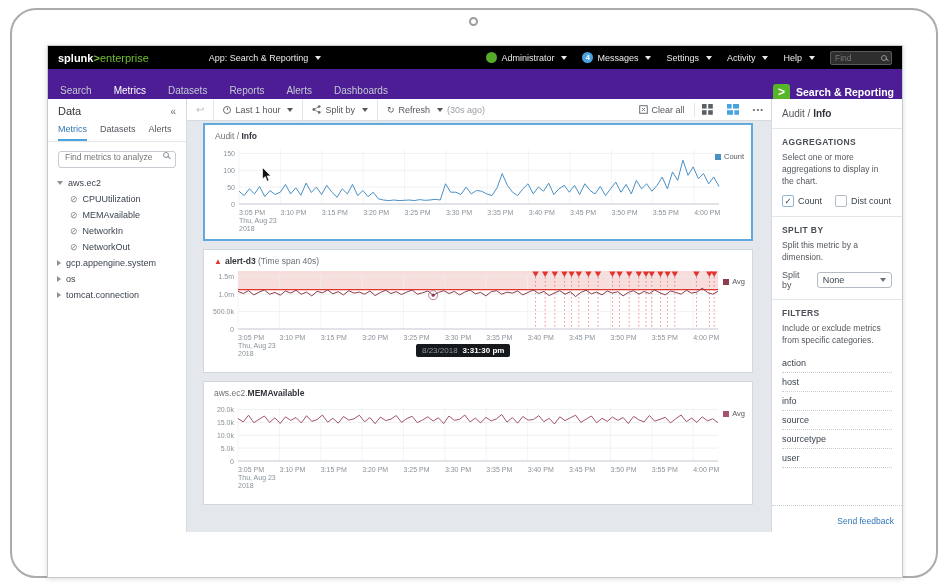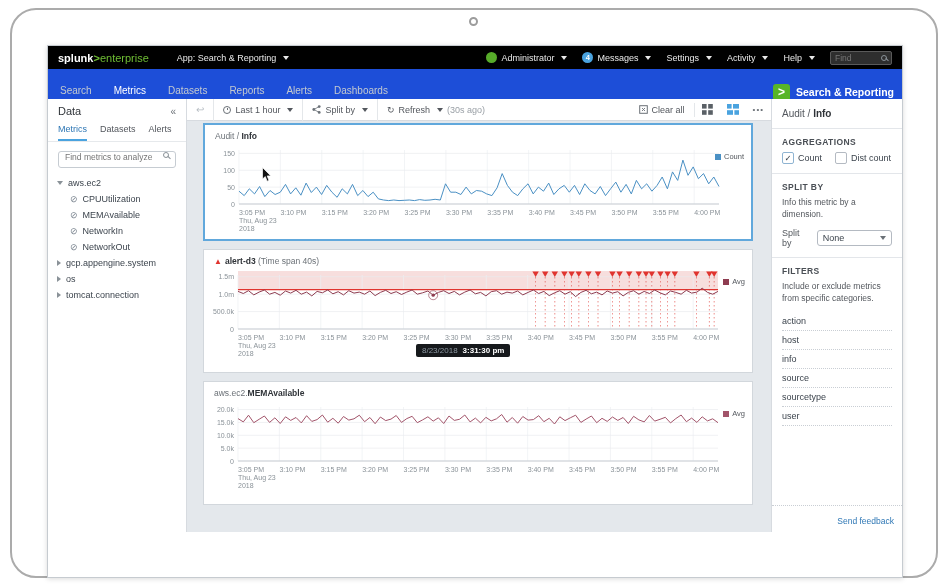--- a/index.html
+++ b/index.html
@@ -11,21 +11,21 @@
            border: 2px solid #ababab; border-radius: 26px; }
   .cam { position: absolute; left: 469px; top: 17px; width: 9px; height: 9px;
          border: 2px solid #9c9c9c; border-radius: 50%; }
 
   
   .app { position: absolute; left: 47px; top: 45px; width: 856px; height: 533px;
          background: #fff; border: 1px solid #c6cbd0; box-shadow: 0 1px 5px rgba(0,0,0,.15); }
 
   
   .topbar { position: absolute; left: 0; top: 0; right: 0; height: 23px; background: #000;
-            display: flex; align-items: center; padding: 0 10px; color: #e9e9e9; font-size: 9px; }
+            display: flex; align-items: center; padding: 0 10px; color: #e9e9e9; font-size: 9px; gap: 32px; }
   .logo { display: flex; align-items: baseline; }
   .logo-splunk { color: #fff; font-weight: bold; font-size: 11px; }
   .logo-gt { color: #6fbe34; font-weight: bold; font-size: 11px; }
   .logo-ent { color: #6fbe34; font-size: 11px; font-weight: 300; }
   .appmenu { margin-left: 28px; display: flex; align-items: center; }
   .top-right { margin-left: auto; display: flex; align-items: center; gap: 15px; }
   .top-item { display: flex; align-items: center; gap: 4px; }
   .caret { display: inline-block; width: 0; height: 0; border-left: 3px solid transparent;
            border-right: 3px solid transparent; border-top: 4px solid currentColor; margin-left: 3px; }
   .avatar { width: 11px; height: 11px; border-radius: 50%; background: #57ab2a; color: #fff;
@@ -35,21 +35,21 @@
   .findbox { display: flex; align-items: center; background: #2e2e2e; border: 1px solid #5a5a5a;
              height: 14px; width: 62px; padding: 0 4px; border-radius: 2px; }
   .findbox input { flex: 1; width: 40px; background: transparent; border: none; outline: none;
                    color: #bbb; font-size: 8.5px; font-family: "Liberation Sans", sans-serif; }
   .mag { position: relative; width: 6px; height: 6px; border: 1.2px solid #8a9298; border-radius: 50%;
          display: inline-block; flex: none; }
   .mag::after { content: ""; position: absolute; width: 4px; height: 1.2px; background: #8a9298;
                 transform: rotate(45deg); right: -3px; bottom: -1px; }
 
   
-  .appbar { position: absolute; left: 0; top: 23px; right: 0; height: 38px; background: #1d4ed8;
+  .appbar { position: absolute; left: 0; top: 23px; right: 0; height: 38px; background: #4c1d95;
             display: flex; align-items: center; padding: 8px 0 0 12px; }
   .atab { color: #c3c9cf; font-size: 10px; margin-right: 22px; height: 22px; line-height: 20px;
           border-bottom: 3px solid transparent; cursor: pointer; }
   .atab.active { color: #fff; border-bottom-color: #65b230; }
   .sr { margin-left: auto; margin-right: 8px; display: flex; align-items: center; gap: 6px; }
   .sr-badge { width: 17px; height: 17px; background: #57b528; border-radius: 3px; color: #fff;
               font-weight: bold; font-size: 12px; display: flex; align-items: center; justify-content: center; }
   .sr-label { color: #fff; font-weight: bold; font-size: 10.5px; }
 
   
@@ -498,35 +498,36 @@
               <polyline points="28.0,17.6 33.3,20.9 38.5,14.2 43.8,21.7 49.1,18.3 54.4,15.0 59.6,21.4 64.9,16.8 70.2,22.5 75.5,15.8 80.7,19.4 86.0,16.5 91.3,21.9 96.6,14.7 101.8,20.4 107.1,18.6 112.4,14.0 117.7,21.2 122.9,17.3 128.2,22.2 133.5,15.5 138.8,19.1 144.0,17.8 149.3,14.2 154.6,20.7 159.9,16.5 165.1,22.7 170.4,16.0 175.7,19.6 181.0,18.1 186.2,14.5 191.5,21.4 196.8,17.6 202.1,15.3 207.3,21.7 212.6,18.9 217.9,15.8 223.2,20.1 228.4,16.8 233.7,22.5 239.0,15.0 244.3,19.4 249.5,18.3 254.8,14.0 260.1,20.9 265.4,17.1 270.6,21.9 275.9,16.3 281.2,19.9 286.5,17.8 291.7,13.5 297.0,21.2 302.3,16.5 307.6,22.2 312.8,15.5 318.1,19.1 323.4,18.6 328.7,14.7 333.9,20.7 339.2,17.3 344.5,23.0 349.8,15.8 355.0,19.6 360.3,16.8 365.6,14.2 370.9,21.4 376.1,18.1 381.4,15.0 386.7,21.7 392.0,17.3 397.2,20.4 402.5,16.0 407.8,19.4 413.1,16.5 418.3,22.5 423.6,15.3 428.9,18.9 434.2,20.9 439.4,14.5 444.7,20.1 450.0,18.3 455.3,16.3 460.5,21.9 465.8,17.6 471.1,14.0 476.4,20.7 481.6,17.1 486.9,21.4 492.2,15.8 497.5,19.9 502.7,17.8 508.0,21.7" fill="none" stroke="#a2546a" stroke-width="1"></polyline>
             </svg>
         </div>
       </div>
 
       <div class="rpanel">
         <div class="rp-metric"><span>Audit / </span><b>Info</b></div>
 
         <div class="rp-sec">
           <div class="rp-h">AGGREGATIONS</div>
+          <div class="rp-desc">Select one or more aggregations to display in the chart.</div>
           <div class="cb-row">
             <span class="cb-item">
               <span class="cb checked">✓</span>
               <span>Count</span>
             </span>
             <span class="cb-item">
               <span class="cb"></span>
               <span>Dist count</span>
             </span>
           </div>
         </div>
 
         <div class="rp-sec">
           <div class="rp-h">SPLIT BY</div>
-          <div class="rp-desc">Info this metric by a dimension.</div>
+          <div class="rp-desc">Split this metric by a dimension.</div>
           <div class="split-row">
             <span>Split by</span>
             <span class="sel">
               <span>None</span>
               <span class="caret"></span>
             </span>
           </div>
         </div>
 
         <div class="rp-sec" style="border-bottom:none;">

